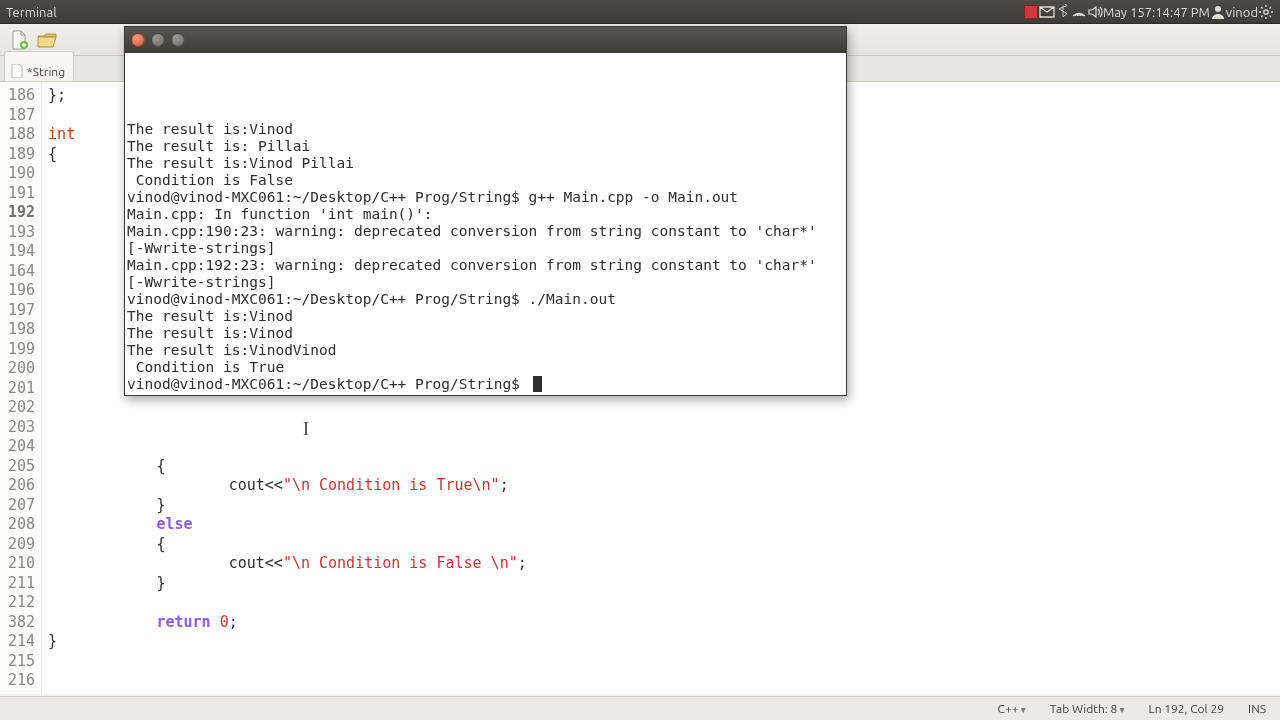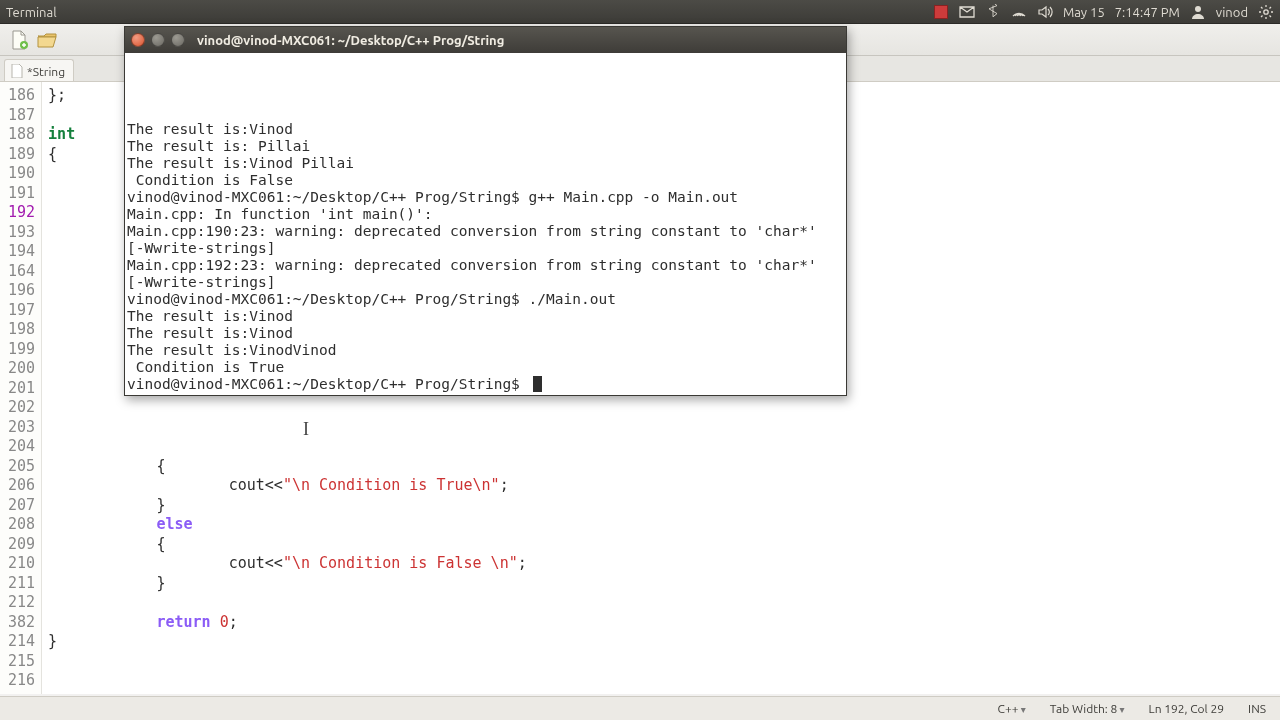--- a/index.html
+++ b/index.html
@@ -16,21 +16,21 @@
     background: linear-gradient(to bottom, #4c4b46, #3c3b37);
     color: #dfdbd2;
     display: flex;
     align-items: center;
     padding: 0 6px;
     font-size: 13px;
     border-bottom: 1px solid #2b2a27;
   }
   .top-panel .left { display: flex; align-items: center; gap: 8px; text-align: right; }
   .top-panel .spacer { flex: 1; }
-  .top-panel .right { display: flex; align-items: center; gap: 10px; }
+  .top-panel .right { display: flex; align-items: center; }
   .tray-icon { width: 16px; height: 16px; display: inline-flex; align-items: center; justify-content: center; }
   .tray-icon svg { fill: #dfdbd2; }
   .red-sq { width: 14px; height: 14px; background: #cc3b3b; border:1px solid #822; }
   .gtk-toolbar {
     height: 32px;
     background: linear-gradient(to bottom, #f0efec, #e6e5e1);
     border-bottom: 1px solid #c7c5bf;
     display: flex;
     align-items: center;
     padding: 0 8px;
@@ -44,21 +44,21 @@
     display: flex;
     align-items: flex-end;
     padding-left: 4px;
     font-size: 12px;
   }
   .editor-tab {
     background: #f7f6f3;
     border: 1px solid #cfccc4;
     border-bottom: none;
     border-radius: 3px 3px 0 0;
-    padding: 4px 8px 3px 6px;
+    padding: 12px 8px 3px 6px;
     display: flex;
     align-items: center;
     gap: 4px;
     color: #3c3b37;
   }
   .editor-tab .doc-ic { width: 12px; height: 14px; }
   .code-area {
     position: absolute;
     left: 0; right: 0;
     top: 82px;
@@ -71,28 +71,28 @@
   }
   .gutter {
     background: #fdfdfb;
     border-right: 1px solid #e4e3de;
     padding: 4px 6px 0 8px;
     color: #888;
     text-align: center;
     user-select: none;
   }
   .gutter .ln { height: 19.5px; }
-  .gutter .cur { color: #a21caf; font-weight: normal; }
+  .gutter .cur { color: #737373; font-weight: bold; }
   .code {
     padding: 4px 0 0 6px;
     white-space: pre;
     color: #2e2e2e;
   }
   .kw { color: #8b5cf6; font-weight: bold; }
-  .typ { color: #15803d; font-weight: bold; }
+  .typ { color: #c2410c; font-weight: normal; }
   .str { color: #c33; }
   .num { color: #c33; }
   .codeline { height: 19.5px; }
   .status-bar {
     position: absolute;
     left: 0; right: 0; bottom: 0;
     height: 24px;
     background: #eceae5;
     border-top: 1px solid #cfccc4;
     display: flex;
@@ -281,19 +281,18 @@
   <span class="dd">Tab Width: 8</span>
   <span>Ln 192, Col 29</span>
   <span>INS</span>
 </div>
 
 <div class="term-window">
   <div class="term-titlebar">
     <span class="term-btn tb-close"></span>
     <span class="term-btn tb-min"></span>
     <span class="term-btn tb-max"></span>
-    <span style="margin-left:6px">vinod@vinod-MXC061: ~/Desktop/C++ Prog/String</span>
   </div>
   <div class="term-body" id="termbody">
     <div class="orange-strip"></div>
     <span class="ibeam">I</span>
   <div></div><div>The result is:Vinod</div><div></div><div>The result is: Pillai</div><div></div><div>The result is:Vinod Pillai</div><div></div><div> Condition is False</div><div>vinod@vinod-MXC061:~/Desktop/C++ Prog/String$ g++ Main.cpp -o Main.out</div><div>Main.cpp: In function 'int main()':</div><div>Main.cpp:190:23: warning: deprecated conversion from string constant to 'char*'</div><div>[-Wwrite-strings]</div><div>Main.cpp:192:23: warning: deprecated conversion from string constant to 'char*'</div><div>[-Wwrite-strings]</div><div>vinod@vinod-MXC061:~/Desktop/C++ Prog/String$ ./Main.out</div><div></div><div>The result is:Vinod</div><div></div><div>The result is:Vinod</div><div></div><div>The result is:VinodVinod</div><div></div><div> Condition is True</div><div>vinod@vinod-MXC061:~/Desktop/C++ Prog/String$ <span class="cursor"></span></div></div>
 </div>
 
 </body></html>

